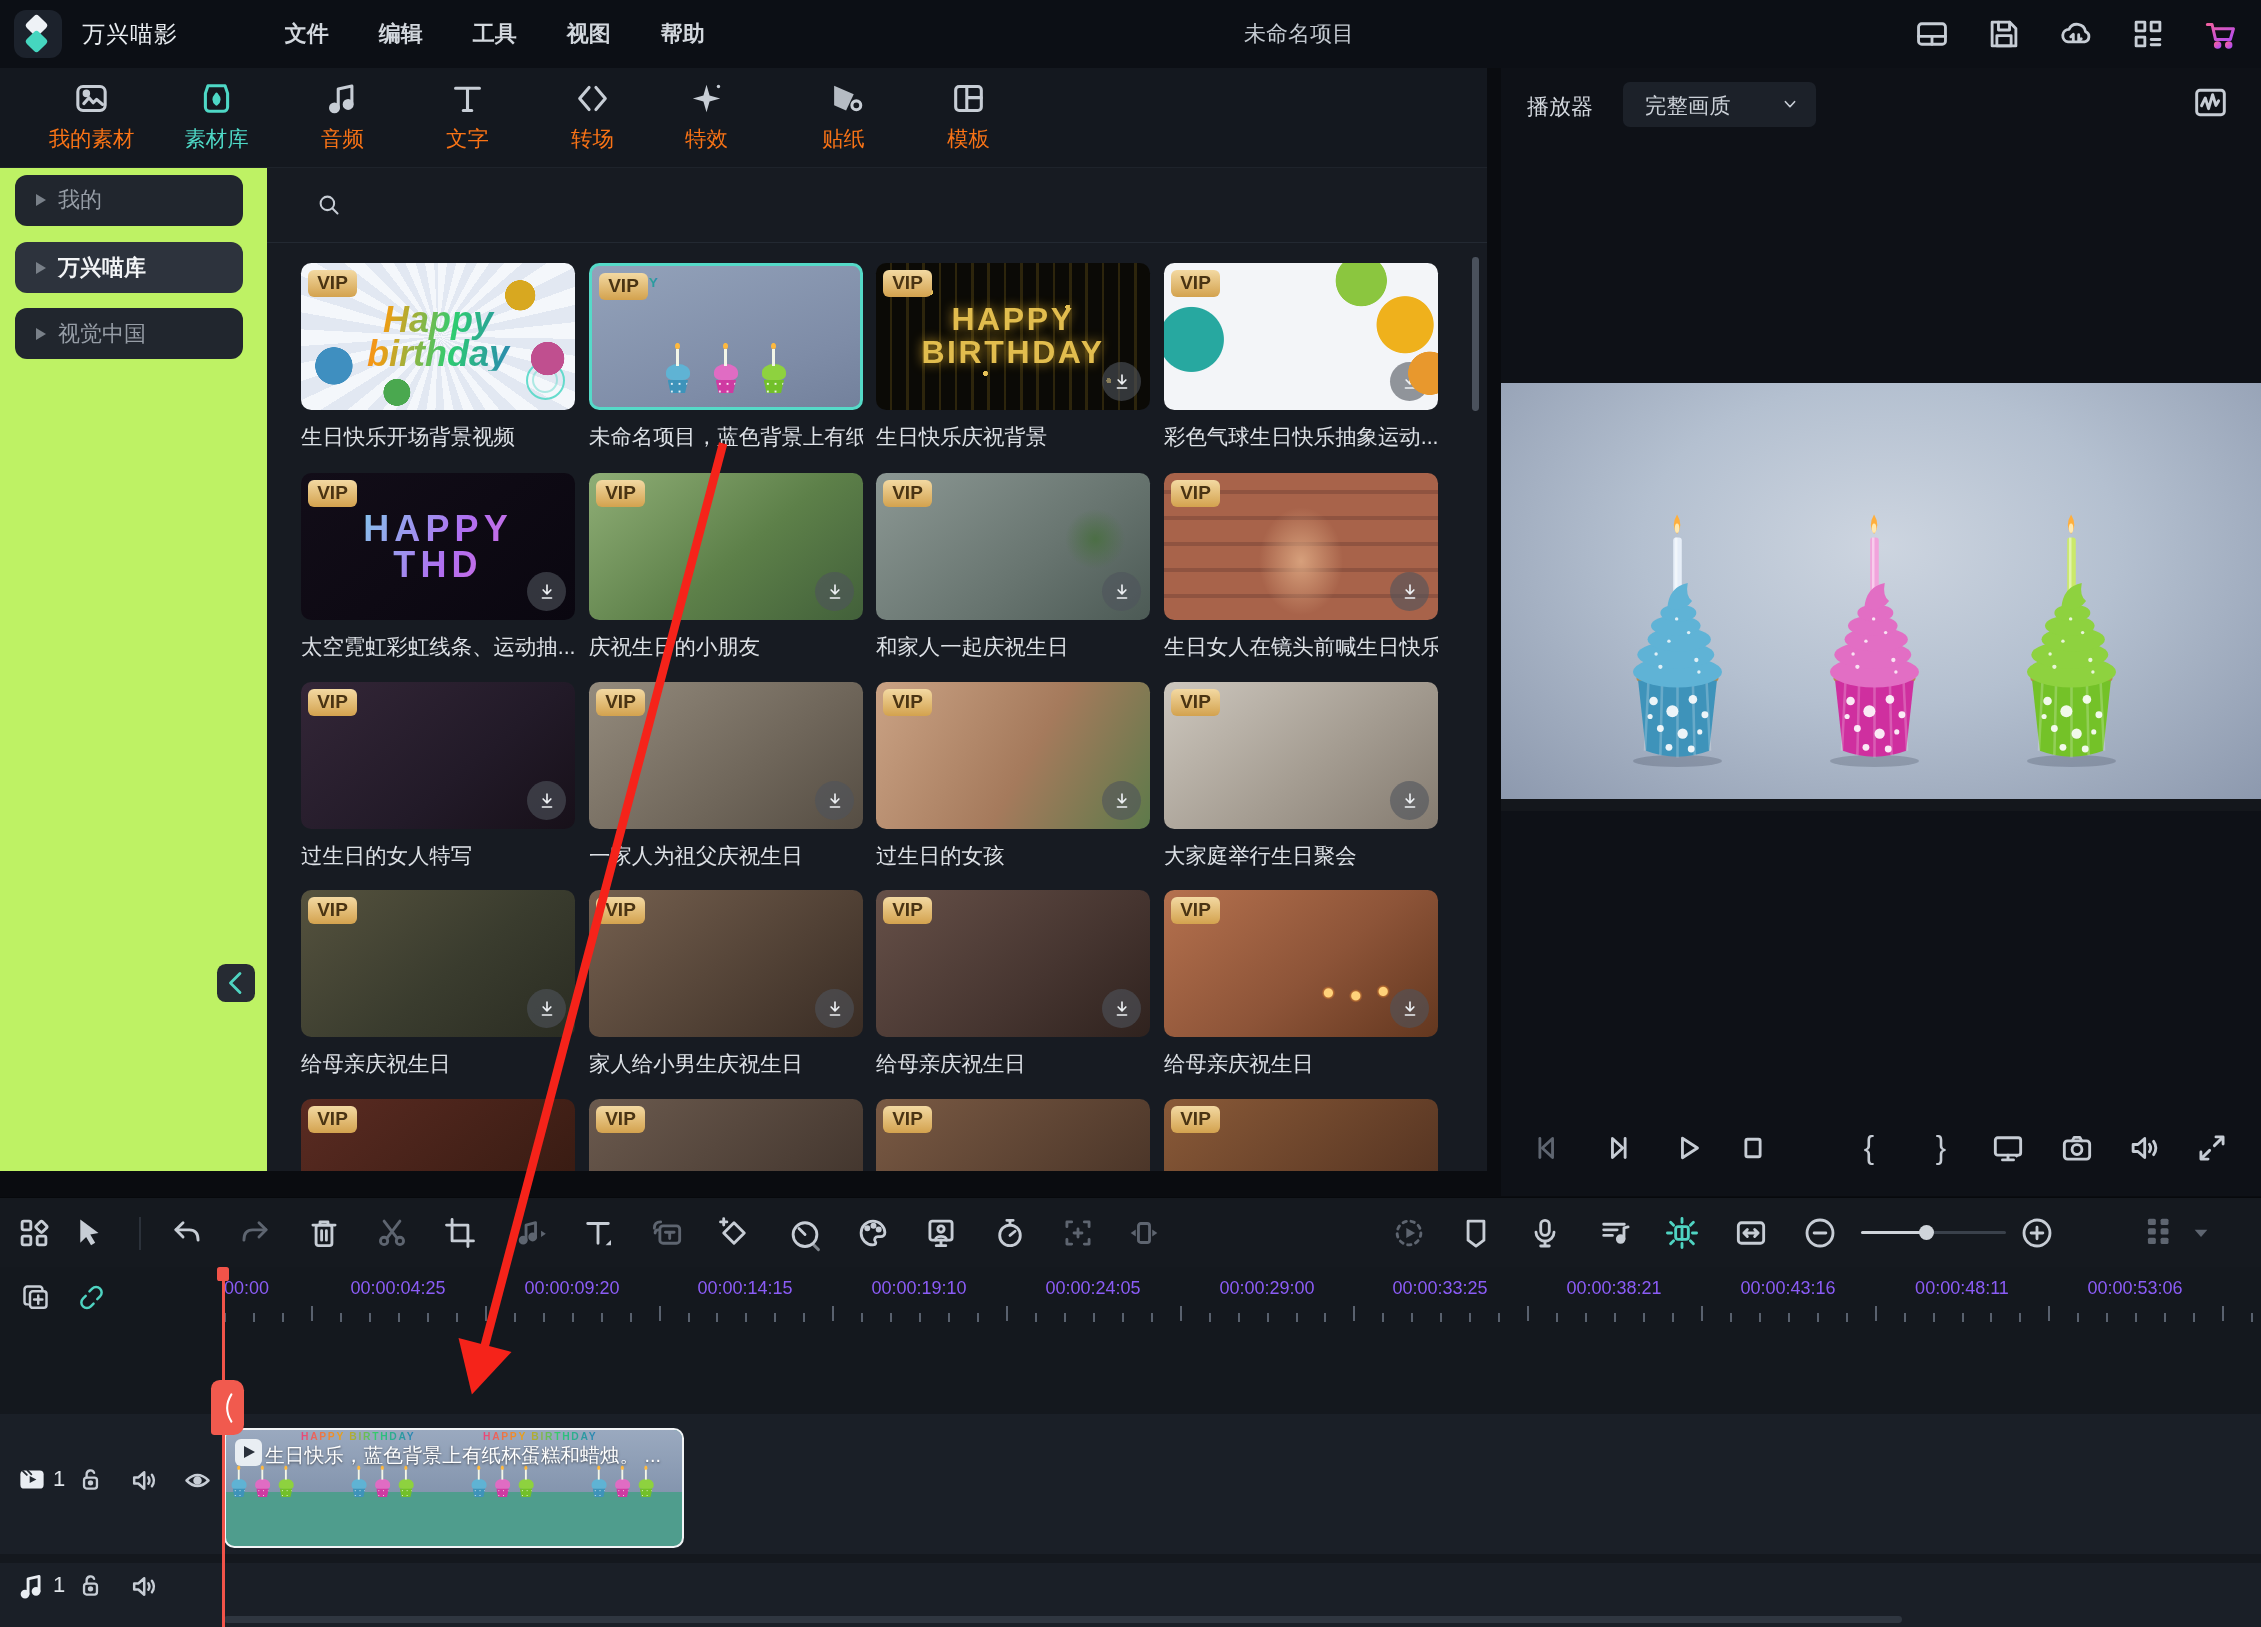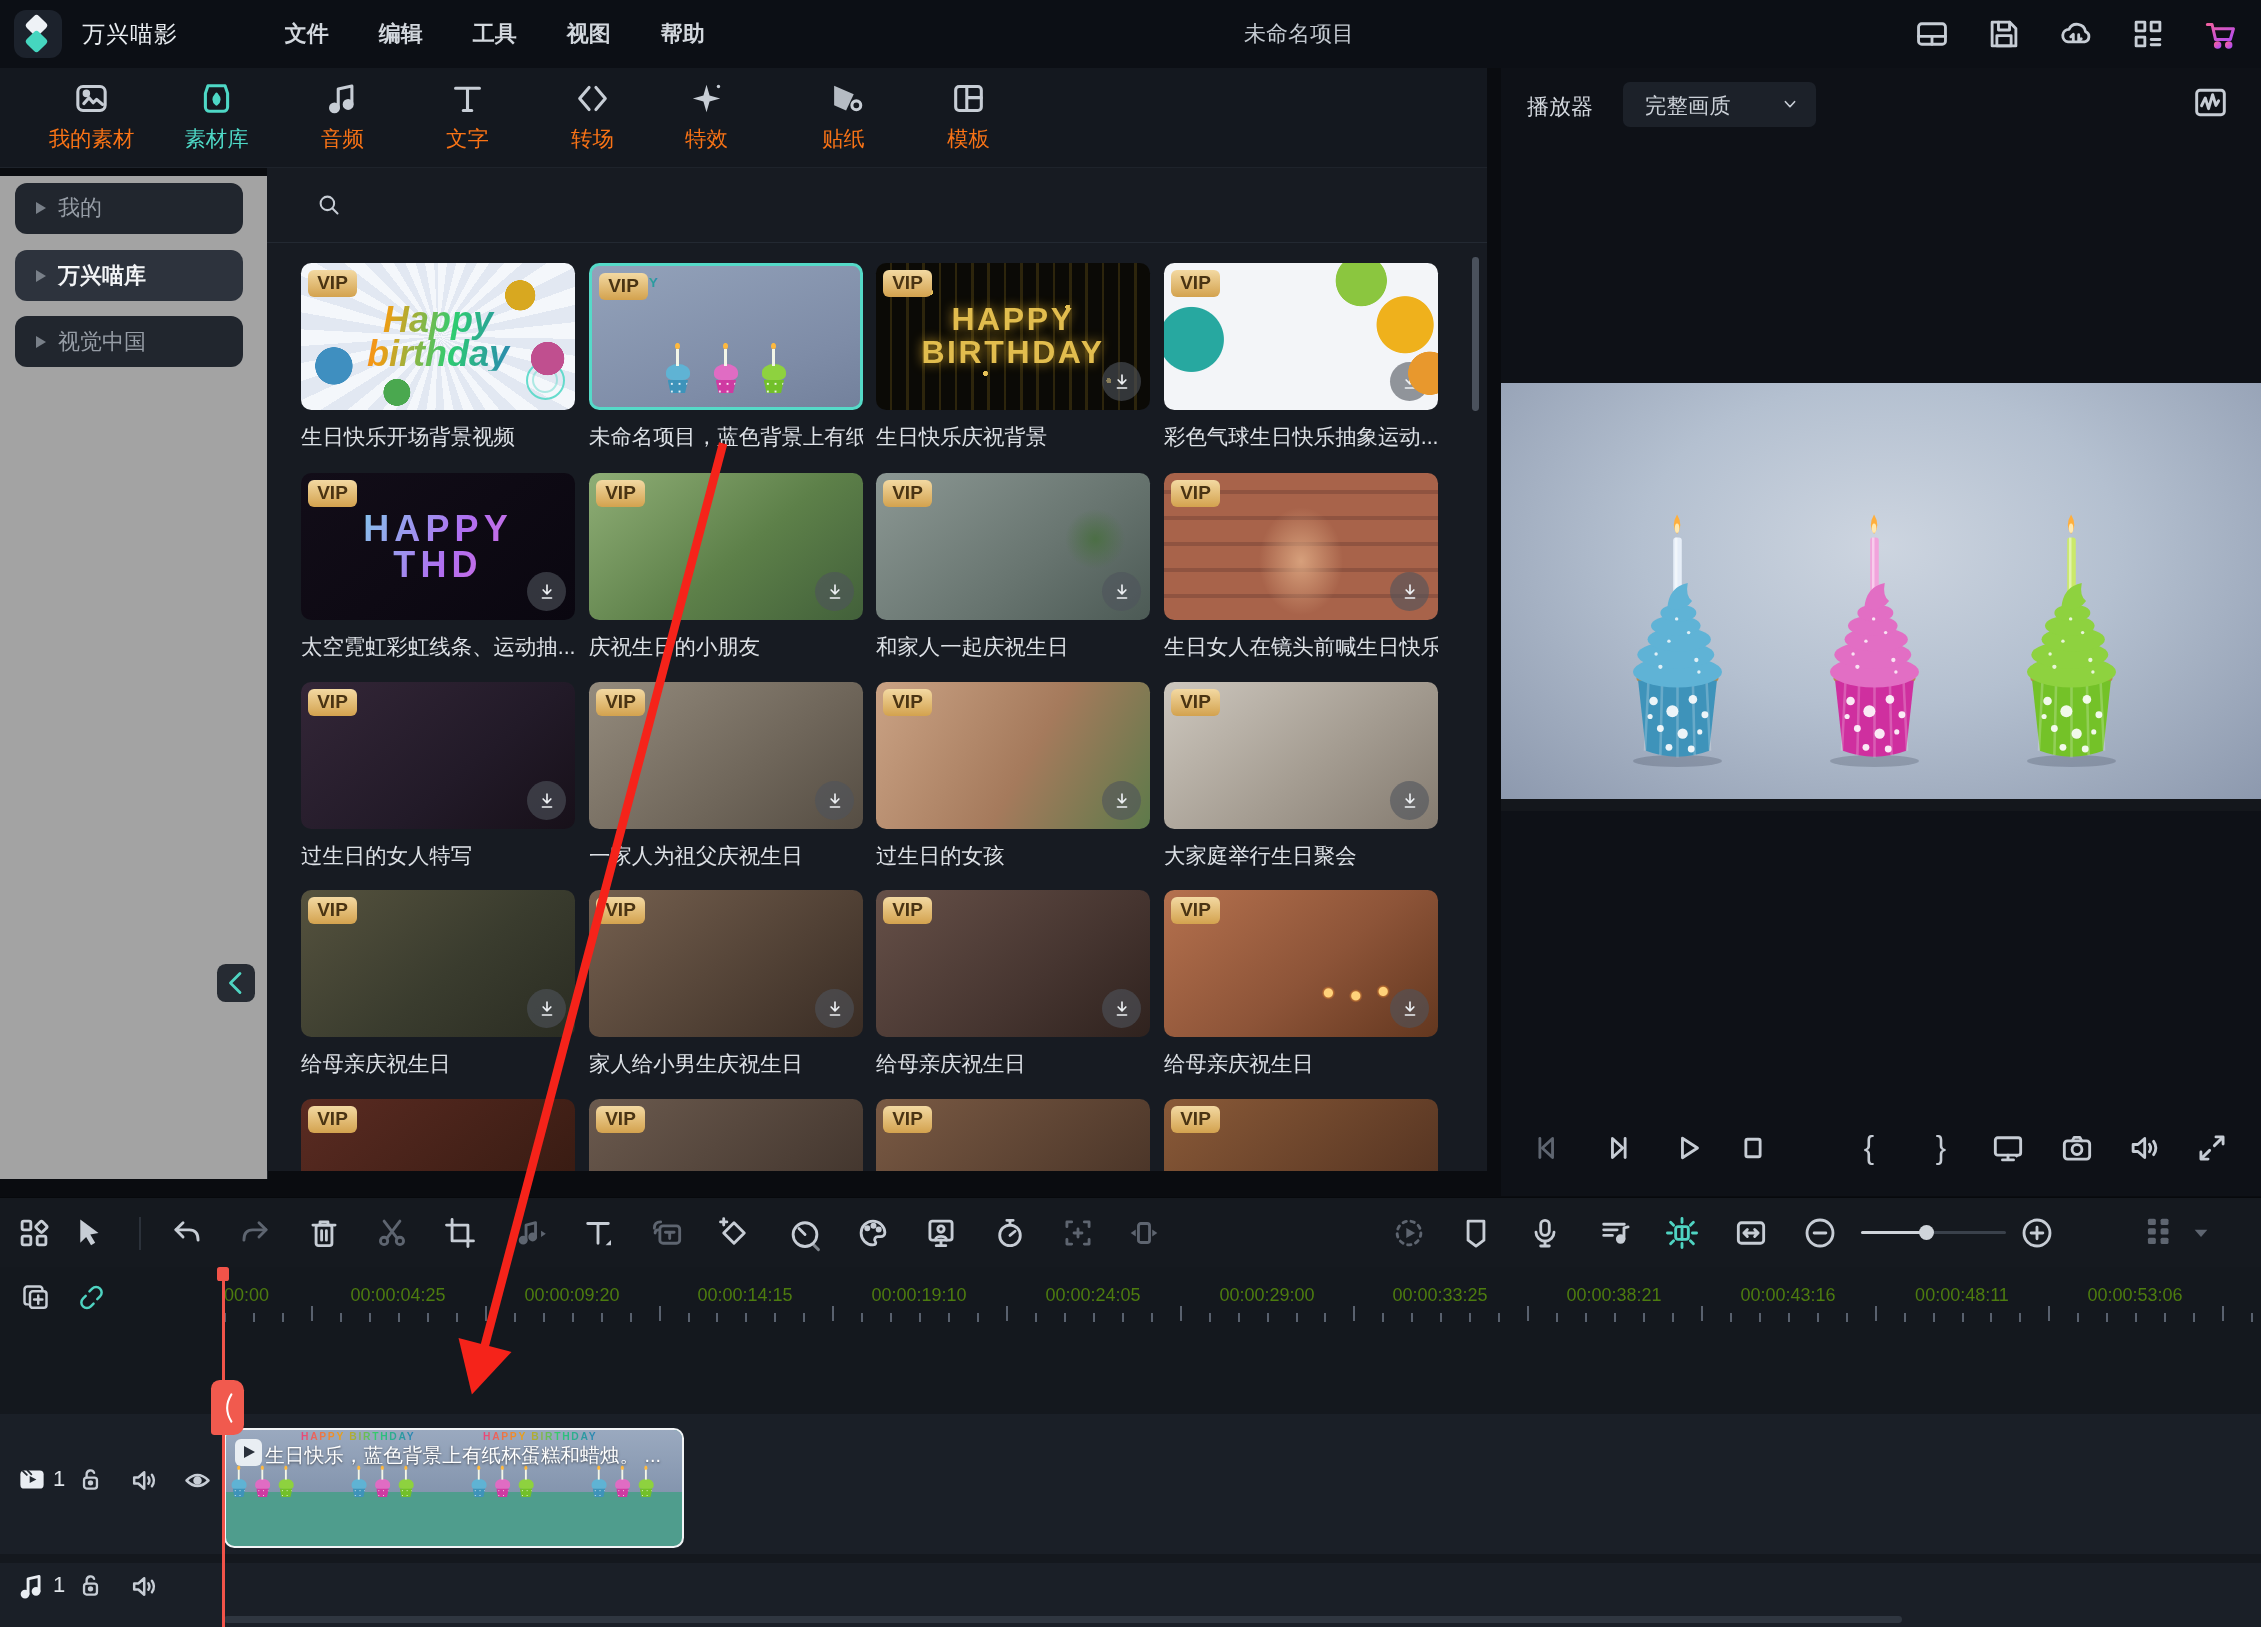--- a/index.html
+++ b/index.html
@@ -25,21 +25,21 @@
 
   
   #tabbar{left:0;top:68px;width:1487px;height:99px;background:#14181f;border-bottom:0.9px solid #1e232b;}
   .tab{position:absolute;top:6.8px;width:125px;height:87px;display:flex;flex-direction:column;align-items:center;cursor:pointer;}
   .tab .ic{width:41px;height:41px;margin-top:3.4px;}
   .tab .tlabel{margin-top:5.1px;font-size:21.4px;color:#f97316;}
   .tab.active .tlabel{color:#4ed8c6;}
   .tab.active .ic{color:#4ed8c6;}
 
   
-  #sidebar{left:0;top:176px;width:267px;height:1003px;background:#a3a3a3;border-right:1.7px solid #20252c;}
+  #sidebar{left:0;top:168px;width:267px;height:1003px;background:#bef264;border-right:1.7px solid #20252c;}
   .side-item{position:absolute;left:15.4px;width:228px;height:51px;border-radius:12px;background:#21262e;
              display:flex;align-items:center;cursor:pointer;}
   .side-item .caret{width:0;height:0;border-left:10.3px solid #798089;border-top:6.8px solid transparent;border-bottom:6.8px solid transparent;margin-left:20.5px;}
   .side-item .slabel{margin-left:12px;font-size:22px;color:#969da6;}
   .side-item.active{background:#2d333d;}
   .side-item.active .slabel{color:#f2f4f6;font-weight:bold;}
   #collapse-btn{left:217px;top:964px;width:38px;height:38px;border-radius:8.6px;background:#262b33;
                 display:flex;align-items:center;justify-content:center;cursor:pointer;}
   #collapse-btn .ic{width:22px;height:22px;}
 
@@ -137,21 +137,21 @@
   
   #toolbar{left:0;top:1197px;width:2261px;height:70px;background:#15191f;border-top:1.7px solid #07090c;}
   .tbtn{position:absolute;top:16.3px;width:38px;height:38px;transform:translateX(-50%);cursor:pointer;}
   .tb-divider{position:absolute;top:19px;width:1.7px;height:33px;background:#2b313a;}
   #zoom-slider{position:absolute;left:1861px;top:33px;width:145px;height:3.4px;border-radius:1.7px;background:#3a414b;}
   #zoom-slider .fill{position:absolute;left:0;top:0;height:3.4px;width:65px;background:#cfd4da;border-radius:1.7px;}
   #zoom-slider .knob{position:absolute;left:58px;top:-6px;width:15.4px;height:15.4px;border-radius:50%;background:#cfd4da;cursor:pointer;}
 
   
   #timeline{left:0;top:1267px;width:2261px;height:361px;background:#14181e;}
-  .rlabel{position:absolute;top:18px;font-size:18px;color:#4d7c0f;white-space:nowrap;}
+  .rlabel{position:absolute;top:11px;font-size:18px;color:#8b5cf6;white-space:nowrap;}
   .tick{position:absolute;width:1.7px;background:#59616e;}
   #lane-video{position:absolute;left:0;top:147px;width:2261px;height:140px;background:#1a1f27;}
   #lane-audio{position:absolute;left:0;top:296px;width:2261px;height:65px;background:#1a1f27;}
   .thead .ic{position:absolute;}
   .tcount{position:absolute;font-size:22px;color:#dfe3e8;}
   #clip{position:absolute;left:224px;top:161px;width:460px;height:120px;border:2.6px solid #f2f4f6;border-radius:10.3px;
         overflow:hidden;box-sizing:border-box;background:#4f9d8d;cursor:pointer;}
   #clip-film{position:absolute;left:0;top:0;width:100%;height:62px;background:linear-gradient(180deg,#9aa9bf,#8495ae);}
   #clip-film .mcgroup{position:absolute;bottom:-5.1px;display:flex;gap:12px;transform:scale(.62);transform-origin:bottom left;}
   .filmtxt{position:absolute;top:0.9px;font-size:10.3px;font-weight:bold;letter-spacing:1.7px;

